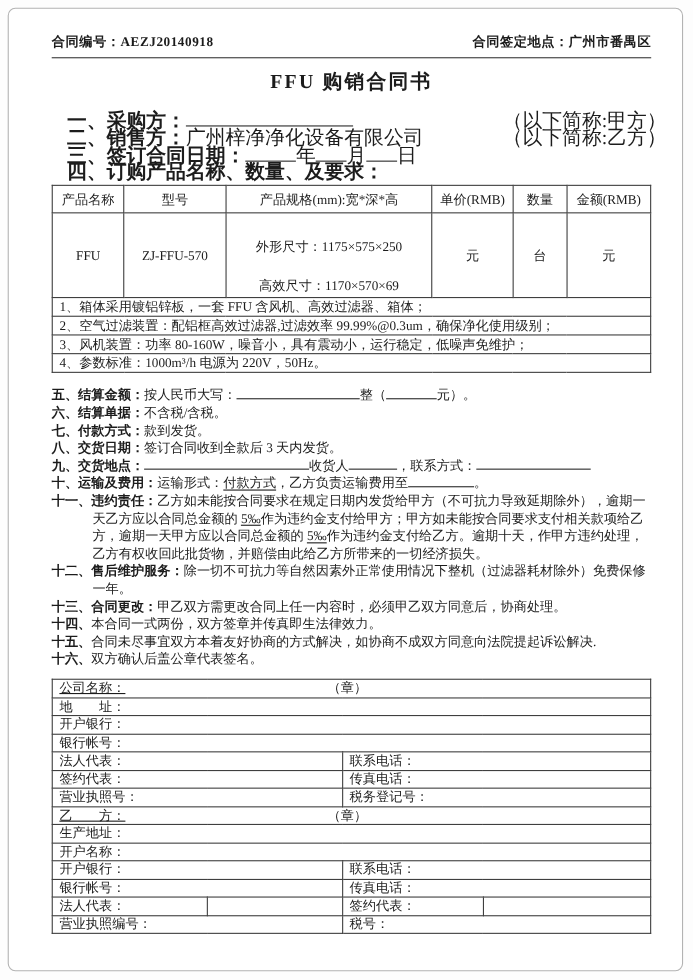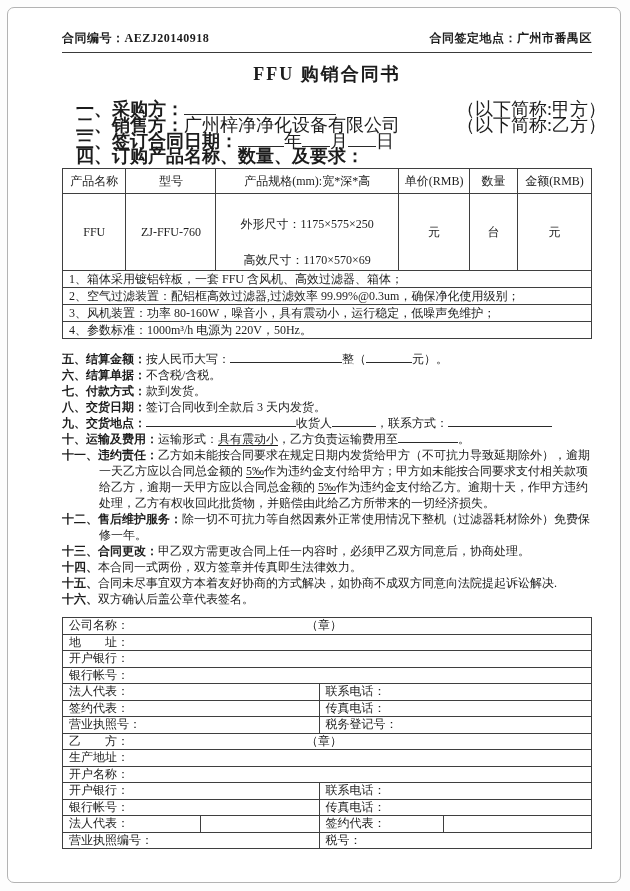--- a/index.html
+++ b/index.html
@@ -1,19 +1,19 @@
 <!DOCTYPE html>
 <html><head>
 <meta charset="utf-8">
 <style>
   html,body{margin:0;padding:0;background:#fdfdfd;}
   body{width:630px;height:891px;position:relative;font-family:"Liberation Serif","DejaVu Serif",serif;color:#1c1c1c;}
   .page{position:absolute;left:7px;top:7px;width:614px;height:876px;box-sizing:border-box;
         background:#ffffff;border:1px solid #b3b3b3;border-radius:7px;
-        padding:22px 28px 0 54px;}
+        padding:22px 28px 0 39px;}
   
   .doc-header{display:flex;justify-content:space-between;align-items:flex-end;
               font-size:12px;font-weight:bold;letter-spacing:.5px;
               border-bottom:1.5px solid #3a3a3a;padding-bottom:5px;}
   .doc-title{text-align:center;font-size:18px;font-weight:bold;letter-spacing:2px;margin:9px 0 16px 0;}
   
   .intro{margin-left:14px;font-size:18px;}
   .iline{position:relative;line-height:15.8px;white-space:nowrap;}
   .iright{position:absolute;right:-14px;top:0;}
   .lbl{font-weight:bold;}
@@ -26,21 +26,21 @@
   .ptable td{border:1px solid #3f3f3f;text-align:center;padding:2px 3px;overflow:hidden;}
   .ptable .th-row td{height:20px;}
   .ptable .spec div{line-height:16px;margin-top:20px;}
   .ptable .note td{text-align:left;padding:1px 6px;line-height:14px;height:14px;white-space:nowrap;}
   
   .terms{margin-top:12px;font-size:12px;}
   .term{padding-left:37px;text-indent:-37px;line-height:16px;}
   
   .btable{margin-top:10px;font-size:12px;}
   .btable td{border:1px solid #3f3f3f;text-align:left;padding:1px 6px;line-height:13.5px;height:13.5px;overflow:hidden;}
-  .sealcell{position:relative;}
+  .sealcell{position:relative;text-decoration:underline;}
   .seal{position:absolute;left:46%;top:1px;}
   
   .page-footer{text-align:center;margin-top:58px;font-size:10.5px;letter-spacing:3px;color:#3a3a3a;}
 </style>
 </head>
 <body>
 
 <div class="page">
 
   <div class="doc-header">
@@ -80,21 +80,21 @@
       <tr class="th-row">
         <td>产品名称</td>
         <td>型号</td>
         <td>产品规格(mm):宽*深*高</td>
         <td>单价(RMB)</td>
         <td>数量</td>
         <td>金额(RMB)</td>
       </tr>
       <tr>
         <td>FFU</td>
-        <td>ZJ-FFU-760</td>
+        <td>ZJ-FFU-570</td>
         <td class="spec">
           <div>外形尺寸：1175×575×250</div>
           <div>高效尺寸：1170×570×69</div>
         </td>
         <td>元</td>
         <td>台</td>
         <td>元</td>
       </tr>
       <tr class="note">
           <td colspan="6">1、箱体采用镀铝锌板，一套 FFU 含风机、高效过滤器、箱体；</td>
@@ -121,21 +121,21 @@
     <div class="term">
       <span class="lbl">七、付款方式：</span><span>款到发货。</span>
     </div>
     <div class="term">
       <span class="lbl">八、交货日期：</span><span>签订合同收到全款后 3 天内发货。</span>
     </div>
     <div class="term">
       <span class="lbl">九、交货地点：</span><span class="bl" style="width:150px"></span><span>收货人</span><span class="bl" style="width:44px"></span><span>，联系方式：</span><span class="bl" style="width:104px"></span>
     </div>
     <div class="term">
-      <span class="lbl">十、运输及费用：</span><span>运输形式：</span><span class="ul">具有震动小</span><span>，乙方负责运输费用至</span><span class="bl" style="width:60px"></span><span>。</span>
+      <span class="lbl">十、运输及费用：</span><span>运输形式：</span><span class="ul">付款方式</span><span>，乙方负责运输费用至</span><span class="bl" style="width:60px"></span><span>。</span>
     </div>
     <div class="term">
       <span class="lbl">十一、违约责任：</span><span>乙方如未能按合同要求在规定日期内发货给甲方（不可抗力导致延期除外），逾期一天乙方应以合同总金额的 </span><span class="ul">5‰</span><span>作为违约金支付给甲方；甲方如未能按合同要求支付相关款项给乙方，逾期一天甲方应以合同总金额的 </span><span class="ul">5‰</span><span>作为违约金支付给乙方。逾期十天，作甲方违约处理，乙方有权收回此批货物，并赔偿由此给乙方所带来的一切经济损失。</span>
     </div>
     <div class="term">
       <span class="lbl">十二、售后维护服务：</span><span>除一切不可抗力等自然因素外正常使用情况下整机（过滤器耗材除外）免费保修一年。</span>
     </div>
     <div class="term">
       <span class="lbl">十三、合同更改：</span><span>甲乙双方需更改合同上任一内容时，必须甲乙双方同意后，协商处理。</span>
     </div>

